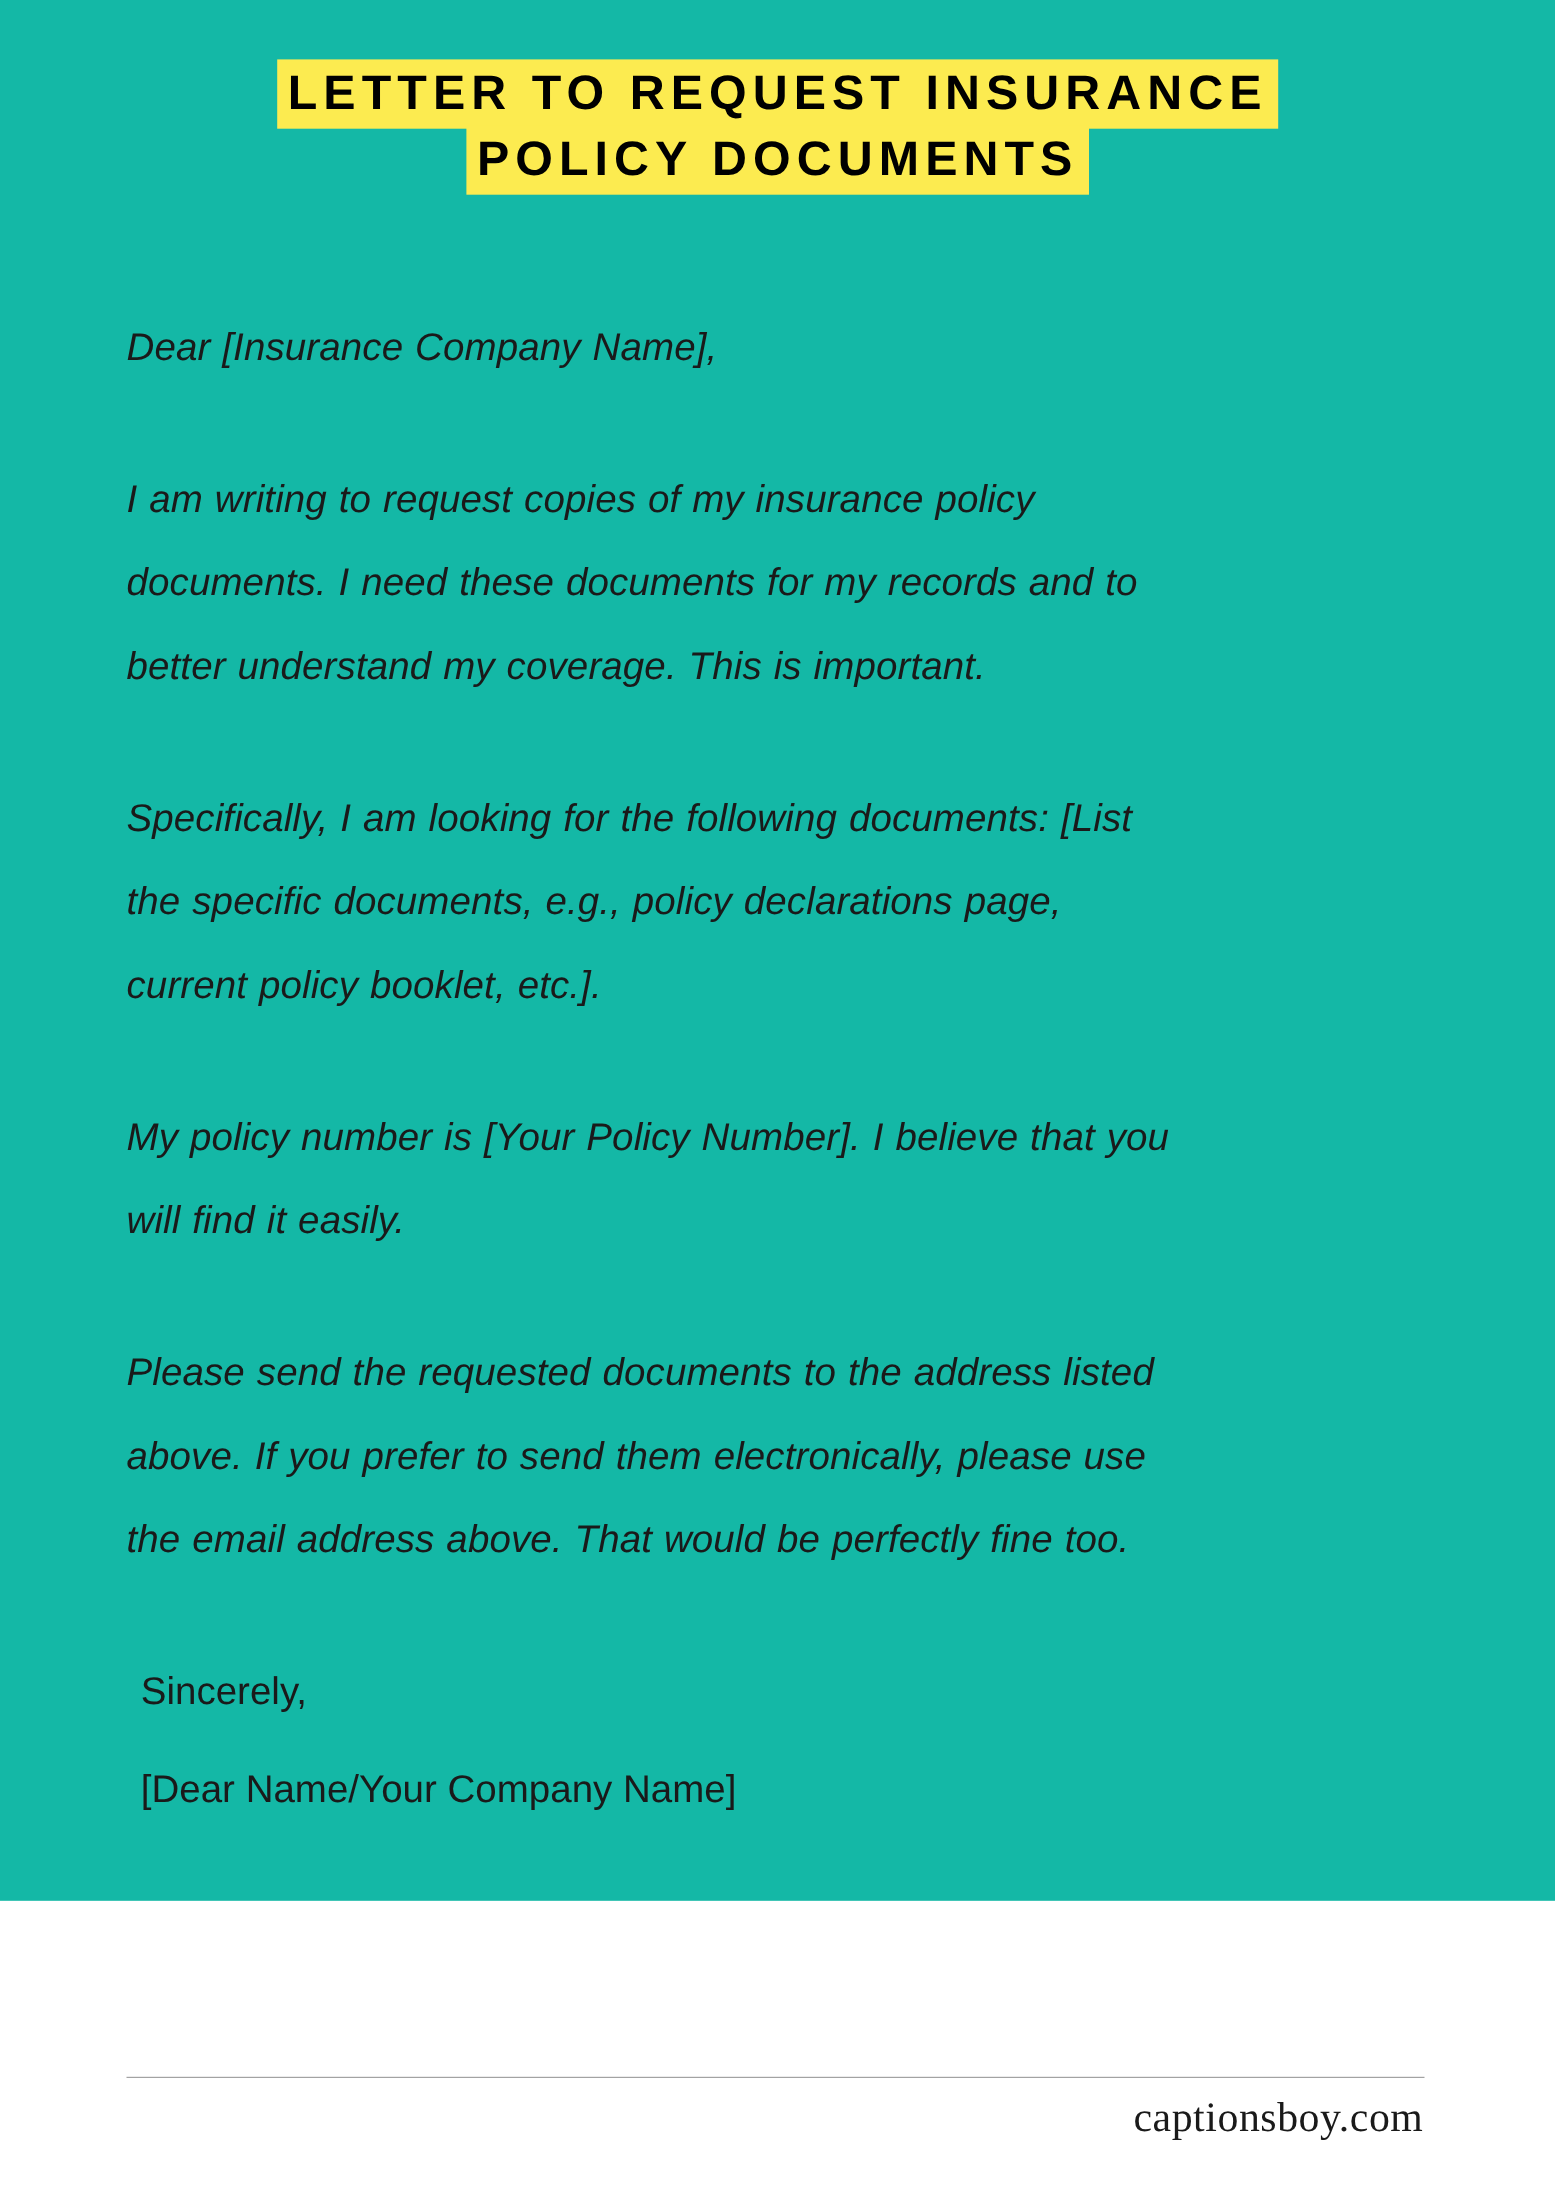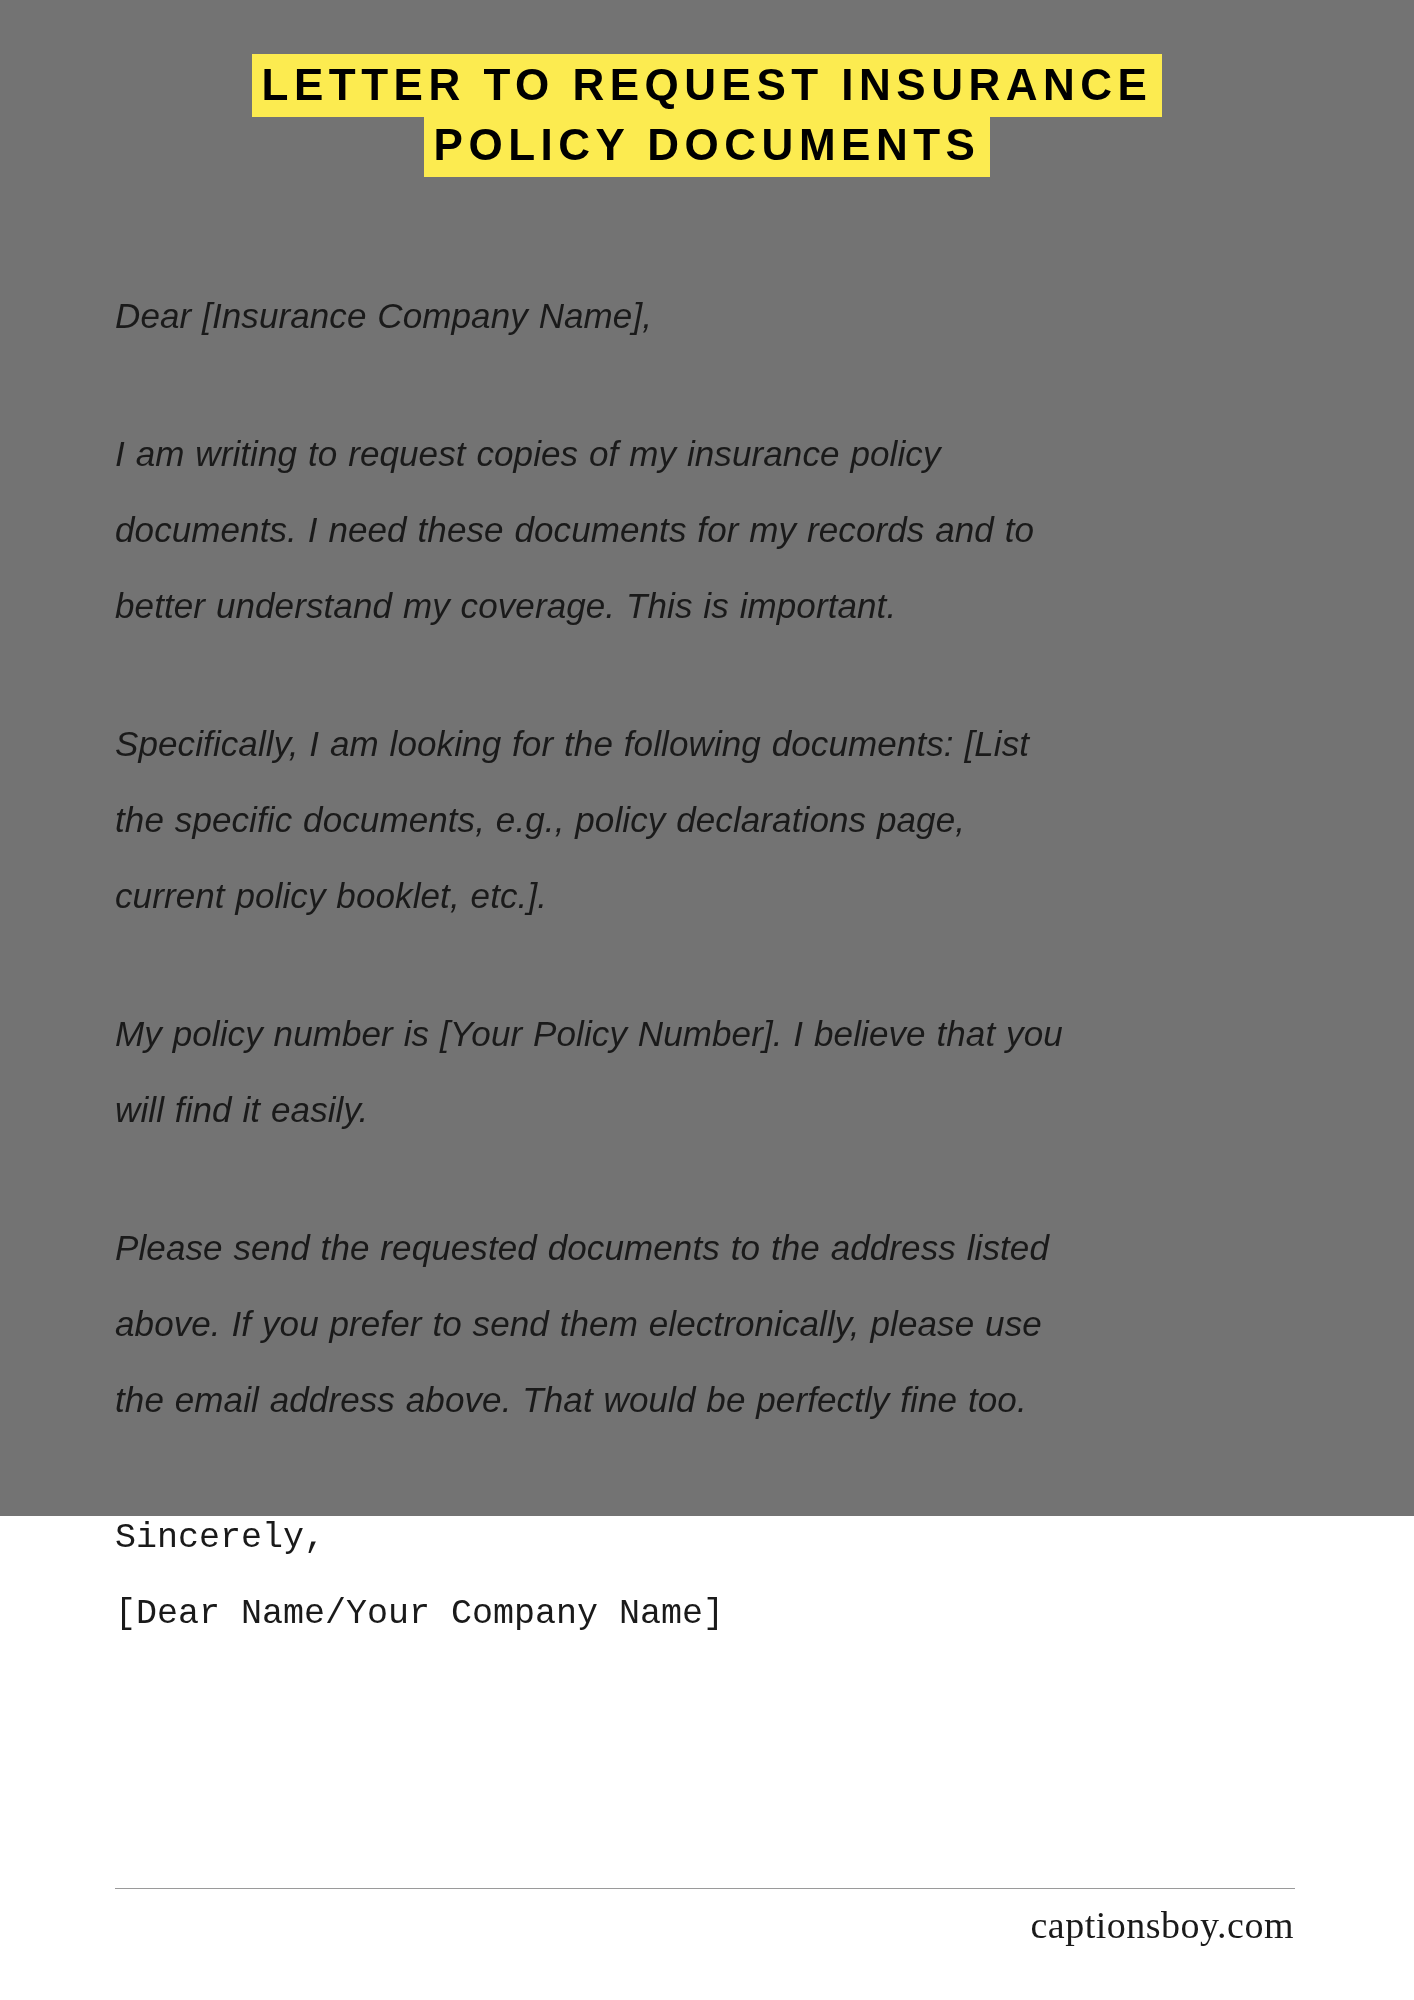--- a/index.html
+++ b/index.html
@@ -11,22 +11,22 @@
     width: 1414px;
     height: 2000px;
     font-family: "Liberation Sans", sans-serif;
     color: #111111;
     overflow: hidden;
   }
 
   .page {
     position: relative;
     width: 1414px;
-    height: 1516px;
-    background: #737373;
+    height: 1728px;
+    background: #14b8a6;
     box-sizing: border-box;
   }
 
   
   .title-block {
     position: absolute;
     left: 0;
     top: 55px;
     width: 1414px;
     text-align: center;
@@ -63,26 +63,26 @@
     font-weight: 400;
     font-size: 35px;
     line-height: 76px;
     color: #1a1a1a;
     letter-spacing: 0.1px;
     margin: 0 0 62px 0;
     word-spacing: 1px;
     font-style: italic;
   }
   .signoff-line {
-    font-family: Liberation Mono, monospace;
+    font-family: Liberation Sans, sans-serif;
     font-weight: 400;
     font-size: 35px;
     line-height: 76px;
     color: #1a1a1a;
-    margin: 0;
+    margin: 13px;
   }
 
   
   .footer-rule {
     position: absolute;
     left: 115px;
     top: 1888px;
     width: 1180px;
     height: 1px;
     background: #9a9a9a;

